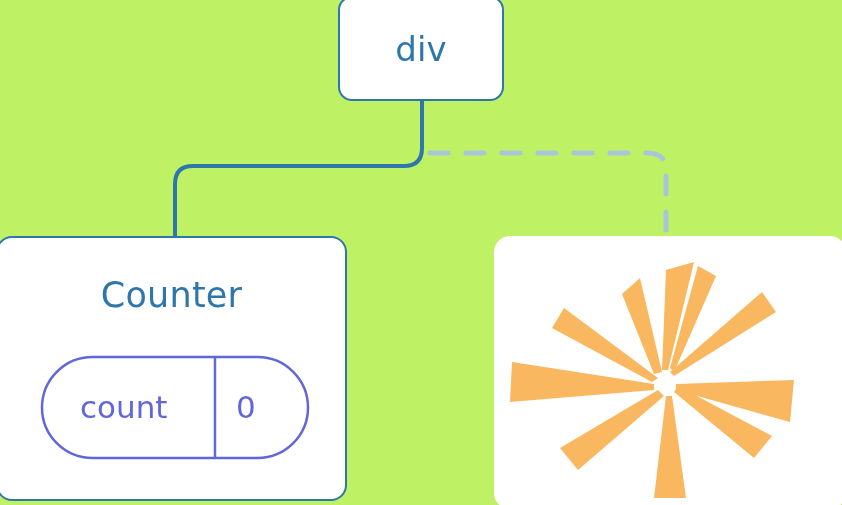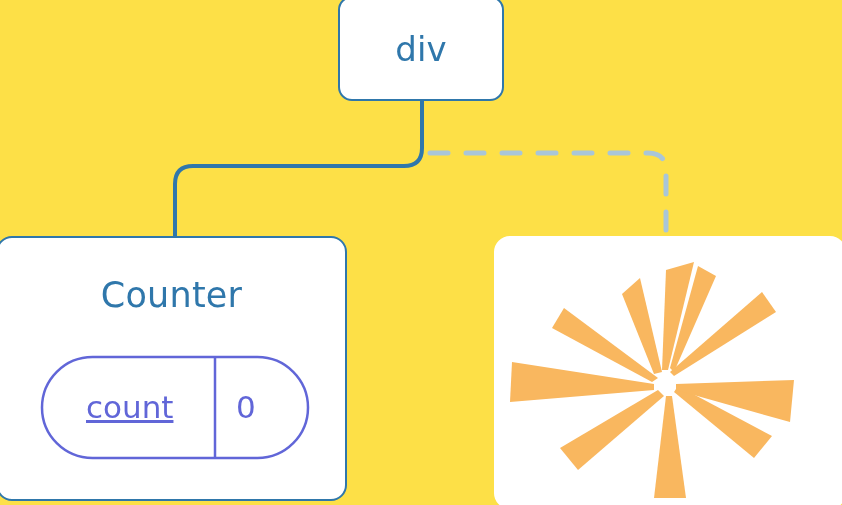--- a/index.html
+++ b/index.html
@@ -9,21 +9,21 @@
   body {
     width: 842px;
     height: 505px;
     overflow: hidden;
     font-family: "DejaVu Sans", "Liberation Sans", sans-serif;
   }
   #stage {
     position: relative;
     width: 842px;
     height: 505px;
-    background: #fde047;
+    background: #bef264;
     overflow: hidden;
   }
   #edges {
     position: absolute;
     left: 0;
     top: 0;
     width: 842px;
     height: 505px;
     pointer-events: none;
   }
@@ -89,23 +89,22 @@
     height: 105px;
   }
   .pill-label, .pill-value {
     position: absolute;
     color: #6166d8;
     font-size: 31px;
     line-height: 1;
     white-space: nowrap;
   }
   .pill-label {
-    left: 46px;
+    left: 40px;
     top: 37px;
-    text-decoration: underline;
   }
   .pill-value {
     left: 196px;
     top: 37px;
   }
 
   
   #sparkle-svg {
     position: absolute;
     left: 0;

